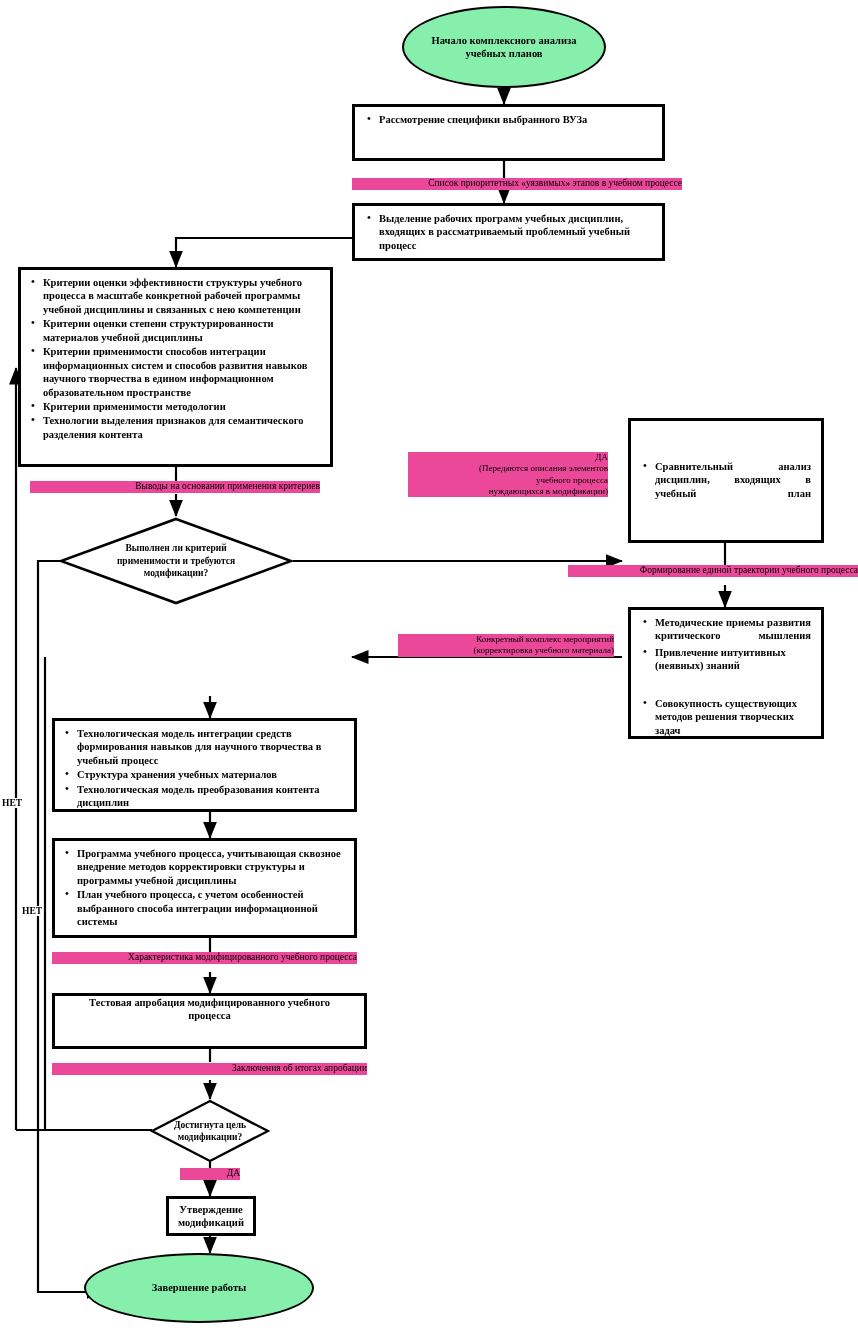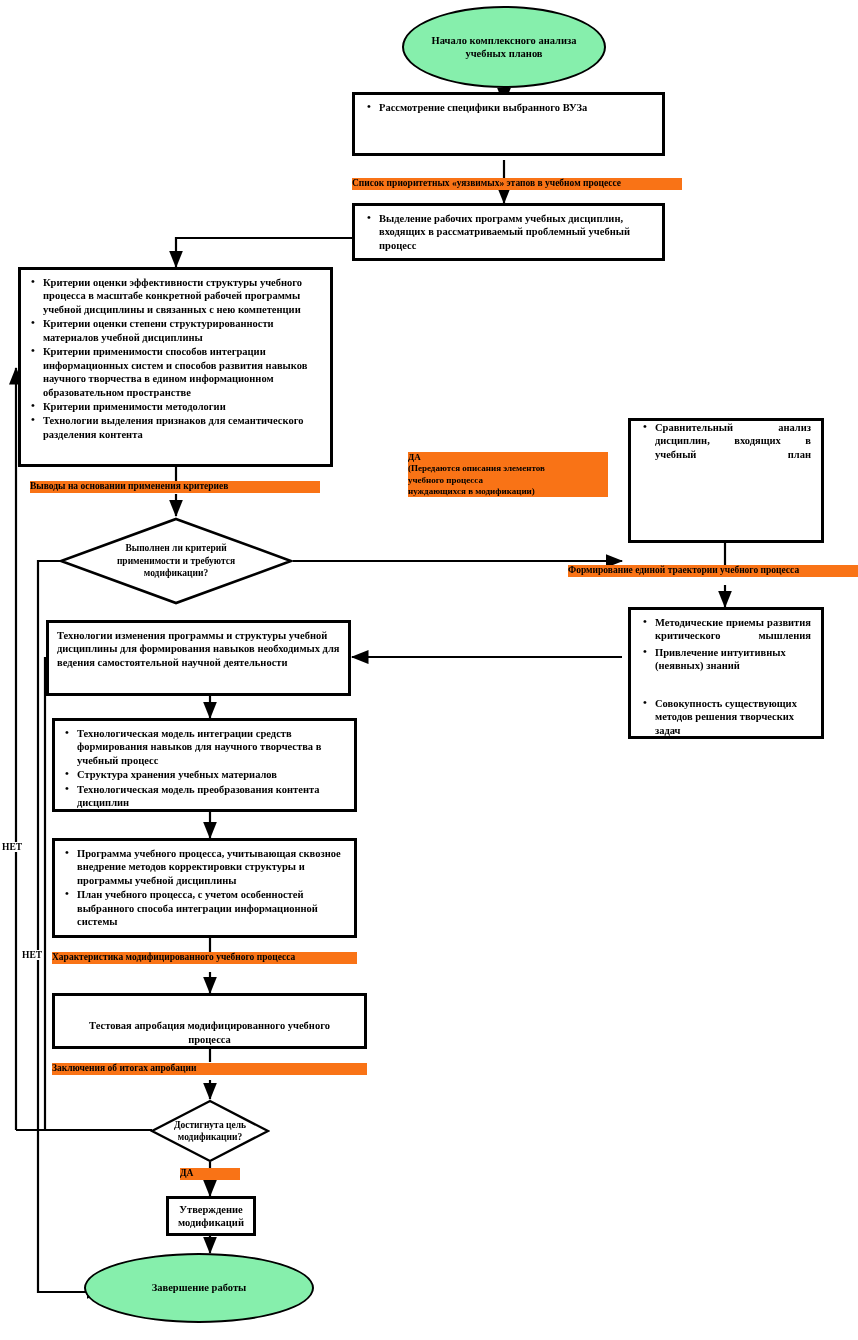--- a/index.html
+++ b/index.html
@@ -20,23 +20,23 @@
   .just{text-align:justify;text-align-last:justify;}
 
   .ellipse{border:2.5px solid #000;border-radius:50%;background:#86efac;
            display:flex;align-items:center;justify-content:center;text-align:center;}
 
   .diamond-wrap{position:absolute;}
   .diamond-wrap svg{position:absolute;left:0;top:0;}
   .diamond-label{position:absolute;left:0;top:0;width:100%;height:100%;
                  display:flex;align-items:center;justify-content:center;text-align:center;}
 
-  .edge-label{position:absolute;text-align:left;font-weight:bold;font-size:9.5px;line-height:1.26;background:#f97316;}
+  .edge-label{position:absolute;text-align:right;font-weight:normal;font-size:9.5px;line-height:1.26;background:#ec4899;}
   .edge-label.small{font-size:9px;}
-  .plainlabel{position:absolute;font-weight:bold;font-size:9.5px;background:#fff;margin-top:44px;}
+  .plainlabel{position:absolute;font-weight:bold;font-size:9.5px;background:#fff;}
 </style>
 </head>
 <body>
 
 <div id="canvas">
 
   <svg class="lines" viewBox="0 0 858 1340">
     <defs>
       <marker id="arr" markerWidth="9" markerHeight="9" refX="7.5" refY="3.2" orient="auto" markerUnits="strokeWidth">
         <path d="M0,0 L8,3.2 L0,6.4 z" fill="#000"></path>
@@ -88,21 +88,21 @@
       <path d="M38,1130 L38,1292 L103,1292" marker-end="url(#arr)"></path>
 
       <path d="M45,657 L45,1130"></path>
     </g>
   </svg>
 
   <div class="node ellipse" style="left:402px;top:6px;width:204px;height:82px;">
     <div class="txt center" style="padding:0 18px;">Начало комплексного анализа учебных планов</div>
   </div>
 
-  <div class="node boxnode thick" style="left:352px;top:92px;width:313px;height:64px;padding:6px 8px 4px 10px;">
+  <div class="node boxnode thick" style="left:352px;top:104px;width:313px;height:57px;padding:6px 8px 4px 10px;">
     <ul class="ul txt">
       <li>Рассмотрение специфики выбранного ВУЗа</li>
     </ul>
   </div>
 
   <div class="edge-label" style="left:352px;top:178px;width:330px;">
     <span>Список приоритетных «уязвимых» этапов в учебном процессе</span>
   </div>
 
   <div class="node boxnode thick" style="left:352px;top:203px;width:313px;height:58px;padding:6px 24px 4px 10px;">
@@ -135,42 +135,43 @@
   </div>
 
   <div class="edge-label small" style="left:408px;top:452px;width:200px;">
     <div>ДА</div>
     <div>(Передаются описания элементов</div>
     <div>учебного процесса</div>
     <div>нуждающихся в модификации)</div>
   </div>
 
   <div class="node boxnode thick" style="left:628px;top:418px;width:196px;height:125px;padding:0 10px 0 10px;
-              display:flex;align-items:flex-start;">
+              display:flex;align-items:center;">
     <ul class="ul txt" style="width:100%;">
       <li class="just">Сравнительный анализ дисциплин, входящих в учебный план</li>
     </ul>
   </div>
 
   <div class="edge-label" style="left:568px;top:565px;width:290px;">
     <span>Формирование единой  траектории учебного процесса</span>
   </div>
 
   <div class="node boxnode thick" style="left:628px;top:607px;width:196px;height:132px;padding:6px 10px 4px 10px;">
     <ul class="ul txt">
       <li class="just">Методические приемы развития критического мышления</li>
       <li style="margin-top:3px;">Привлечение интуитивных (неявных) знаний</li>
       <li style="margin-top:24px;">Совокупность существующих методов решения творческих задач</li>
     </ul>
   </div>
 
-
-  <div class="node boxnode thick" style="left:46px;top:620px;width:305px;height:76px;padding:6px 8px 4px 8px;">
-    <div class="txt">Технологии изменения программы и структуры учебной дисциплины для формирования навыков необходимых для ведения самостоятельной научной деятельности</div>
-  </div>
+  <div class="edge-label small" style="left:398px;top:634px;width:216px;">
+    <div>Конкретный комплекс мероприятий</div>
+    <div>(корректировка учебного материала)</div>
+  </div>
+
 
   <div class="node boxnode thick" style="left:52px;top:718px;width:305px;height:94px;padding:6px 8px 4px 8px;">
     <ul class="ul txt">
       <li>Технологическая модель интеграции средств формирования  навыков для научного творчества в учебный процесс</li>
       <li>Структура хранения учебных материалов</li>
       <li>Технологическая модель преобразования контента дисциплин</li>
     </ul>
   </div>
 
   <div class="node boxnode thick" style="left:52px;top:838px;width:305px;height:100px;padding:6px 8px 4px 8px;">
@@ -178,21 +179,21 @@
       <li>Программа учебного процесса, учитывающая сквозное внедрение методов корректировки структуры и программы учебной дисциплины</li>
       <li>План учебного процесса, с учетом особенностей выбранного способа интеграции информационной системы</li>
     </ul>
   </div>
 
   <div class="edge-label" style="left:52px;top:952px;width:305px;">
     <span>Характеристика модифицированного учебного процесса</span>
   </div>
 
   <div class="node boxnode thick" style="left:52px;top:993px;width:315px;height:56px;padding:0 14px;
-              display:flex;align-items:flex-end;justify-content:center;">
+              display:flex;align-items:flex-start;justify-content:center;">
     <div class="txt center">Тестовая  апробация модифицированного учебного процесса</div>
   </div>
 
   <div class="edge-label" style="left:52px;top:1063px;width:315px;">
     <span>Заключения об итогах апробации</span>
   </div>
 
   <div class="diamond-wrap" style="left:150px;top:1099px;width:120px;height:64px;">
     <svg width="120" height="64">
       <polygon points="60,2 118,32 60,62 2,32" fill="#fff" stroke="#000" stroke-width="2.4"></polygon>

